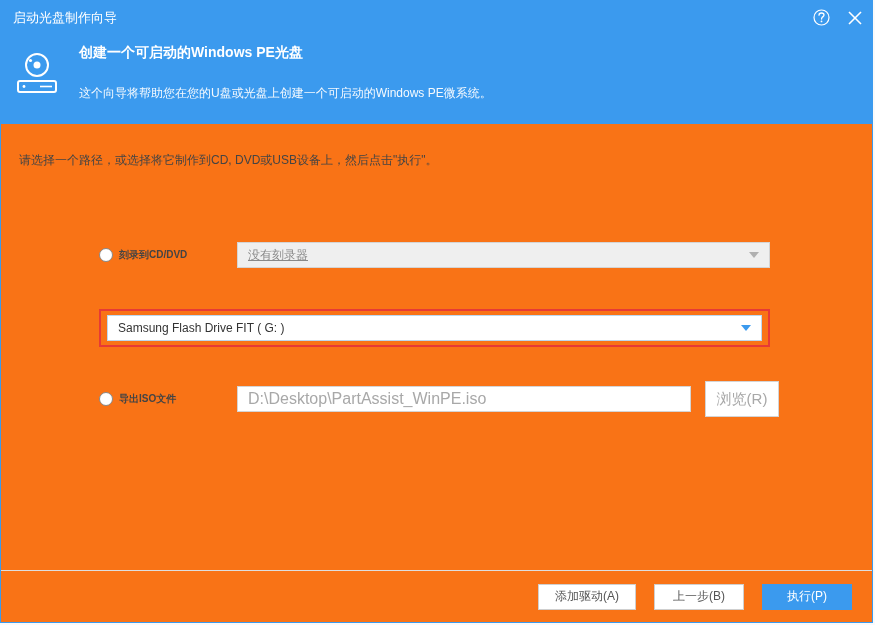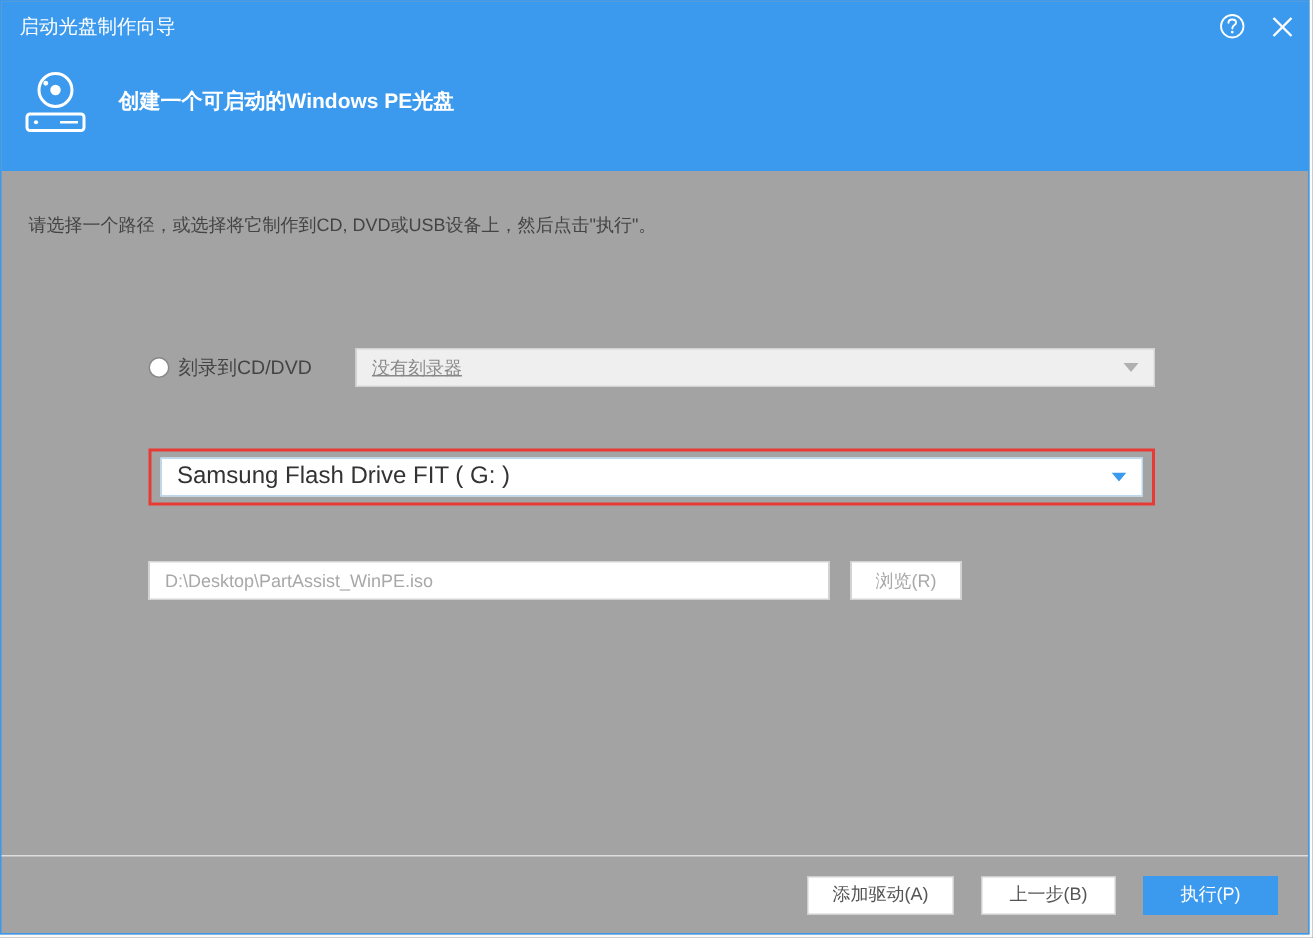--- a/index.html
+++ b/index.html
@@ -16,21 +16,21 @@
       height: 625px;
       overflow: hidden;
     }
     
     .window {
       width: 873px;
       height: 623px;
       border: 1px solid #3b9aee;
       display: flex;
       flex-direction: column;
-      background: #a3a3a3;
+      background: #f97316;
     }
     
     .titlebar {
       background: #3b9aee;
       height: 33px;
       display: flex;
       align-items: center;
       padding: 0 10px 0 12px;
       color: #ffffff;
     }
@@ -145,22 +145,23 @@
       width: 7px;
       height: 7px;
       background: #333333;
       border-radius: 50%;
       top: 50%;
       left: 50%;
       transform: translate(-50%, -50%);
     }
     
     .radio-label {
-      font-size: 13px;
+      font-size: 10px;
       color: #444444;
+      font-weight: bold;
     }
     
     .field-container {
       flex: 1;
     }
     
     .select-disabled {
       height: 26px;
       background: #efefef;
       border: 1px solid #d4d4d4;
@@ -185,47 +186,47 @@
     
     .select-active {
       height: 26px;
       background: #ffffff;
       border: 1px solid #bcd8ef;
       display: flex;
       align-items: center;
       padding: 0 10px;
       position: relative;
       color: #333333;
-      font-size: 16px;
+      font-size: 12px;
     }
     
     .select-active .caret {
       position: absolute;
       right: 10px;
     }
     
     .input-disabled {
       height: 26px;
       background: #ffffff;
       border: 1px solid #d4d4d4;
       padding: 0 10px;
       display: flex;
       align-items: center;
       color: #a8a8a8;
-      font-size: 12px;
+      font-size: 16px;
       width: 454px;
     }
     
     .browse-btn {
-      height: 26px;
+      height: 36px;
       width: 74px;
       border: 1px solid #d4d4d4;
       background: #ffffff;
       color: #a8a8a8;
-      font-size: 12px;
+      font-size: 15px;
       display: flex;
       align-items: center;
       justify-content: center;
       margin-left: 14px;
     }
     
     .iso-row {
       display: flex;
       align-items: center;
     }
@@ -296,20 +297,21 @@
         <circle cx="25" cy="13" r="11" fill="none" stroke="#ffffff" stroke-width="2"></circle>
         <circle cx="25" cy="13" r="3.5" fill="#ffffff"></circle>
         <circle cx="18.5" cy="8.5" r="1.6" fill="#ffffff"></circle>
         <rect x="6" y="29" width="38" height="11" rx="2" fill="none" stroke="#ffffff" stroke-width="2"></rect>
         <circle cx="12" cy="34.5" r="1.4" fill="#ffffff"></circle>
         <line x1="28" y1="34.5" x2="40" y2="34.5" stroke="#ffffff" stroke-width="1.6"></line>
       </svg>
     </div>
     <div class="banner-text">
       <span class="banner-title">创建一个可启动的Windows PE光盘</span>
+      <span class="banner-subtitle">这个向导将帮助您在您的U盘或光盘上创建一个可启动的Windows PE微系统。</span>
     </div>
   </div>
 
   <div class="content">
     <div class="instruction">请选择一个路径，或选择将它制作到CD, DVD或USB设备上，然后点击"执行"。</div>
 
     <div class="options">
 
       <div class="option-row gap1">
         <div class="radio-wrap">
@@ -337,20 +339,24 @@
                 <svg width="10" height="6" viewBox="0 0 10 6">
                   <path d="M0 0 L5 6 L10 0 Z" fill="#3b9aee"></path>
                 </svg>
               </span>
             </div>
           </div>
         </div>
       </div>
 
       <div class="option-row">
+        <div class="radio-wrap">
+          <span class="radio"></span>
+          <span class="radio-label">导出ISO文件</span>
+        </div>
         <div class="iso-row">
           <div class="input-disabled">
             <span>D:\Desktop\PartAssist_WinPE.iso</span>
           </div>
           <div class="browse-btn">
             <span>浏览(R)</span>
           </div>
         </div>
       </div>
 

